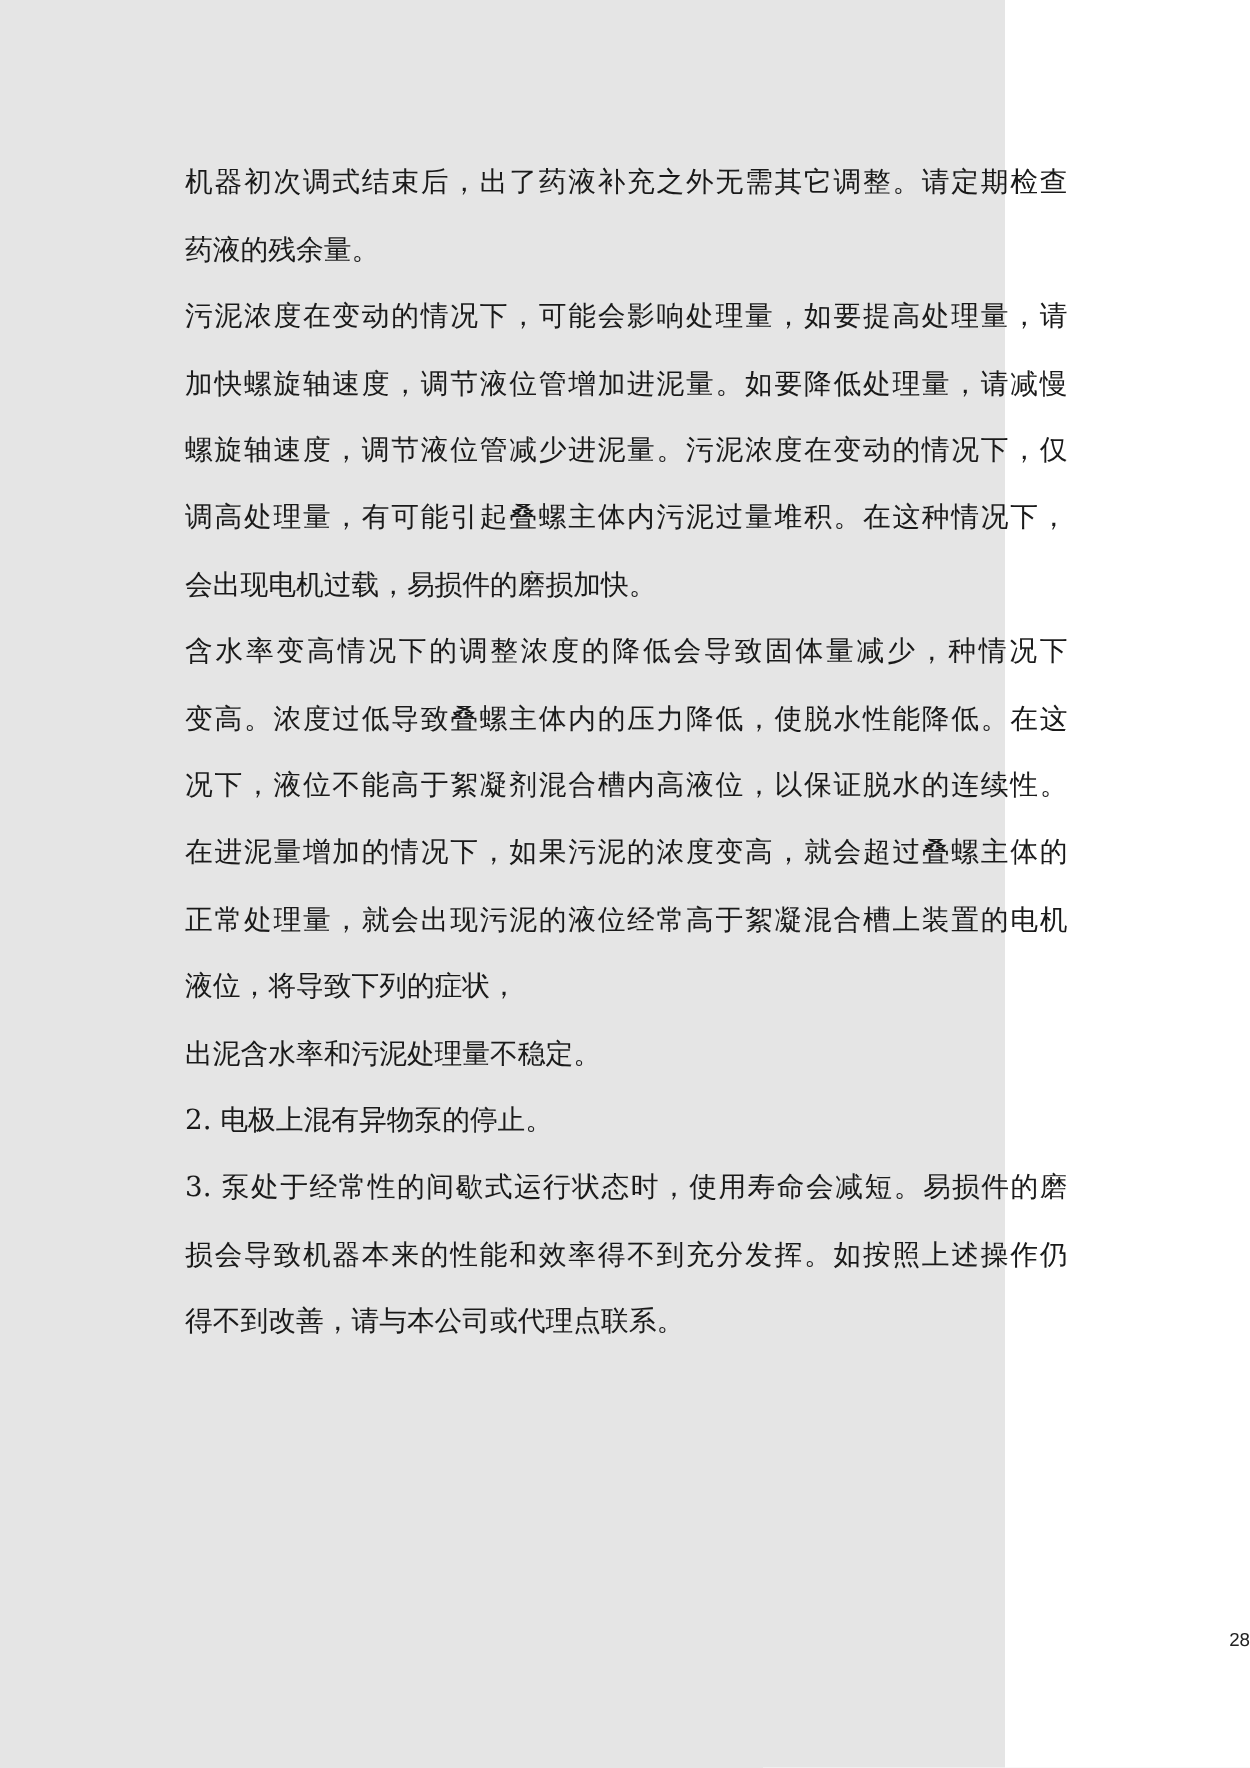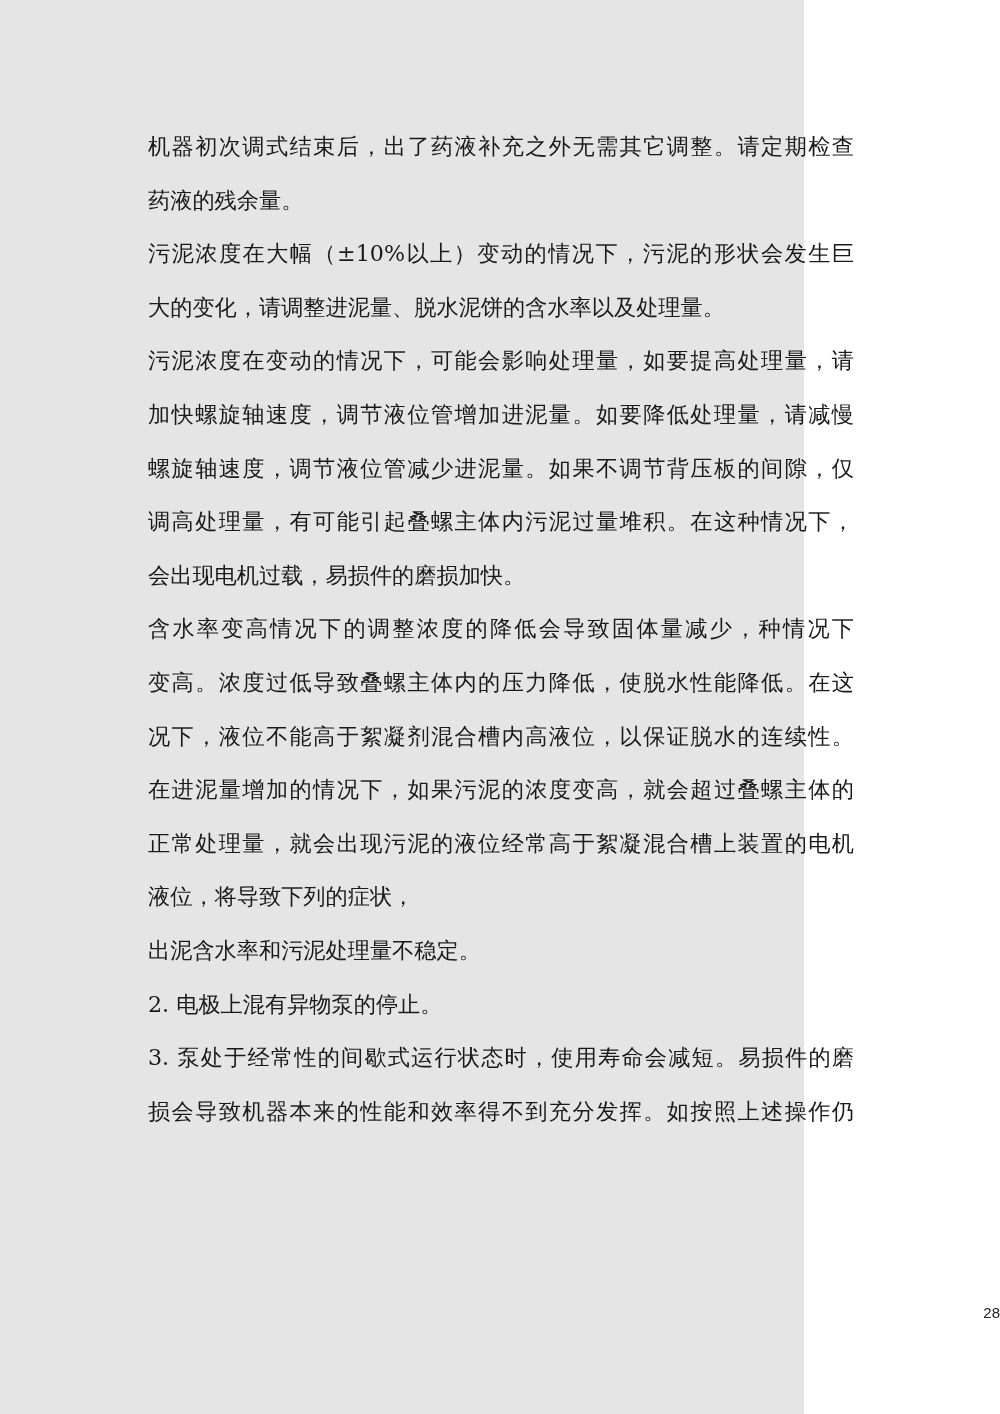--- a/index.html
+++ b/index.html
@@ -55,30 +55,26 @@
 <body>
 
 <div class="page">
   <div class="content">
 
     <div>
       <span class="line justify">机器初次调式结束后，出了药液补充之外无需其它调整。请定期检查</span>
       <span class="line">药液的残余量。</span>
     </div>
 
-    <div>
-      <span class="line justify">污泥浓度在大幅（±10%以上）变动的情况下，污泥的形状会发生巨</span>
-      <span class="line">大的变化，请调整进泥量、脱水泥饼的含水率以及处理量。</span>
-    </div>
 
 
     <div>
       <span class="line justify">污泥浓度在变动的情况下，可能会影响处理量，如要提高处理量，请</span>
       <span class="line justify">加快螺旋轴速度，调节液位管增加进泥量。如要降低处理量，请减慢</span>
-      <span class="line justify">螺旋轴速度，调节液位管减少进泥量。如果不调节背压板的间隙，仅</span>
+      <span class="line justify">螺旋轴速度，调节液位管减少进泥量。污泥浓度在变动的情况下，仅</span>
       <span class="line justify">调高处理量，有可能引起叠螺主体内污泥过量堆积。在这种情况下，</span>
       <span class="line">会出现电机过载，易损件的磨损加快。</span>
     </div>
 
     <div>
       <span class="line justify">含水率变高情况下的调整浓度的降低会导致固体量减少，种情况下</span>
       <span class="line justify">变高。浓度过低导致叠螺主体内的压力降低，使脱水性能降低。在这</span>
       <span class="line justify">况下，液位不能高于絮凝剂混合槽内高液位，以保证脱水的连续性。</span>
       <span class="line justify">在进泥量增加的情况下，如果污泥的浓度变高，就会超过叠螺主体的</span>
       <span class="line justify">正常处理量，就会出现污泥的液位经常高于絮凝混合槽上装置的电机</span>
@@ -89,18 +85,19 @@
       <span class="line">出泥含水率和污泥处理量不稳定。</span>
     </div>
 
     <div>
       <span class="line">2. 电极上混有异物泵的停止。</span>
     </div>
 
     <div>
       <span class="line justify">3. 泵处于经常性的间歇式运行状态时，使用寿命会减短。易损件的磨</span>
       <span class="line justify">损会导致机器本来的性能和效率得不到充分发挥。如按照上述操作仍</span>
+      <span class="line">得不到改善，请与本公司或代理点联系。</span>
     </div>
 
   </div>
 
   <div class="page-number">28</div>
 </div>
 
 </body></html>

